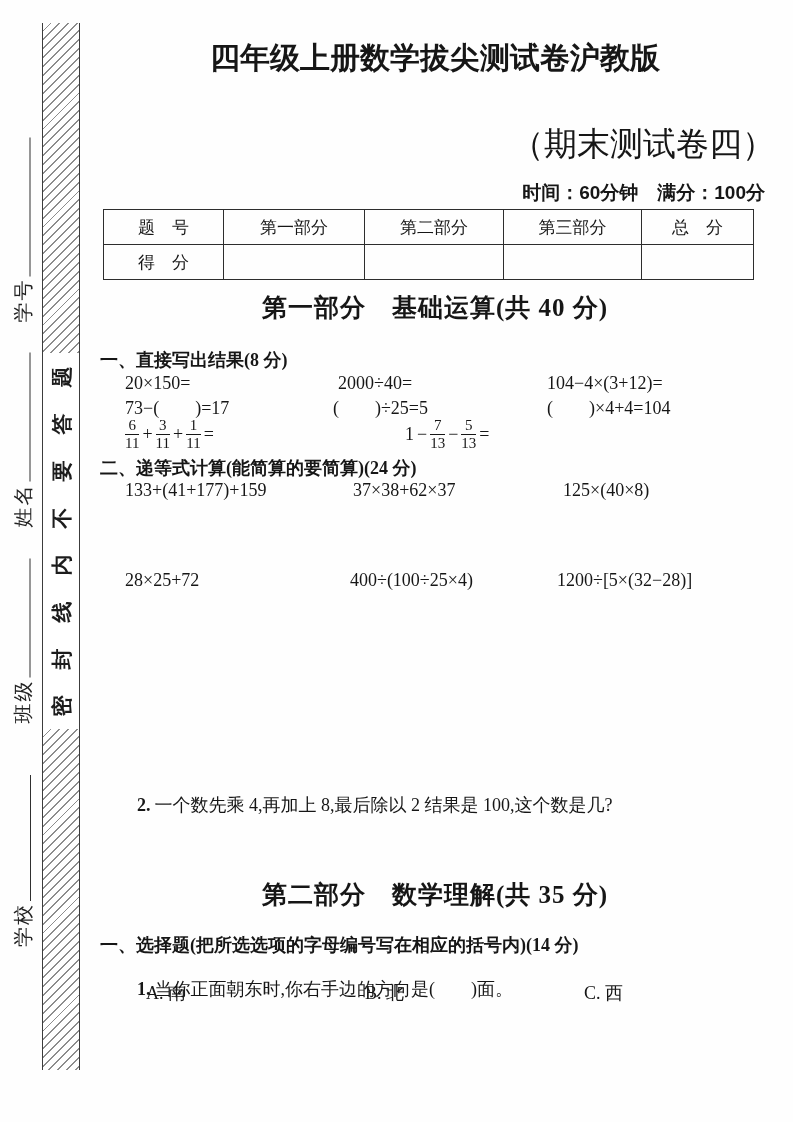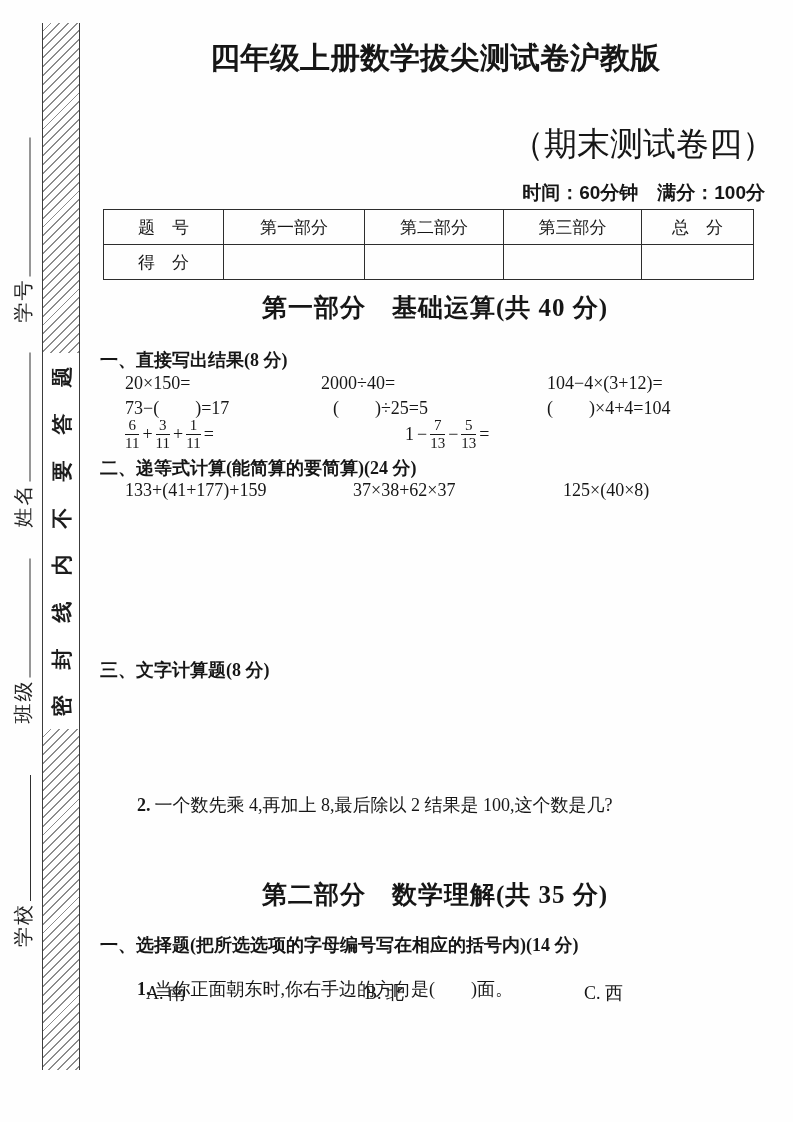--- a/index.html
+++ b/index.html
@@ -136,21 +136,21 @@
       <td></td>
     </tr>
   </tbody>
     </table>
 
   <div class="part-title" style="top:291px">第一部分　基础运算(共 40 分)</div>
 
   <div class="sec-head" style="top:348px">一、直接写出结果(8 分)</div>
   <div class="row" style="top:373px">
     <span class="cell" style="left:30px">20×150=</span>
-    <span class="cell" style="left:226px">2000÷40=</span>
+    <span class="cell" style="left:243px">2000÷40=</span>
     <span class="cell" style="left:452px">104−4×(3+12)=</span>
   </div>
   <div class="row" style="top:396px">
     <span class="cell" style="left:30px">73−(　　)=17</span>
     <span class="cell" style="left:238px">(　　)÷25=5</span>
     <span class="cell" style="left:452px">(　　)×4+4=104</span>
   </div>
   <div class="row" style="top:417px;height:42px">
     <span class="expr" style="left:30px">
       <span class="frac">
@@ -184,22 +184,26 @@
       <span>=</span>
     </span>
   </div>
 
   <div class="sec-head" style="top:456px">二、递等式计算(能简算的要简算)(24 分)</div>
   <div class="row" style="top:480px">
     <span class="cell" style="left:30px">133+(41+177)+159</span>
     <span class="cell" style="left:258px">37×38+62×37</span>
     <span class="cell" style="left:468px">125×(40×8)</span>
   </div>
-
-  <div class="sec-head" style="top:658px">三、文字计算题(8 分)</div>
+  <div class="row" style="top:570px">
+    <span class="cell" style="left:30px">28×25+72</span>
+    <span class="cell" style="left:255px">400÷(100÷25×4)</span>
+    <span class="cell" style="left:462px">1200÷[5×(32−28)]</span>
+  </div>
+
   <div class="item" style="top:772px">
     <b>2.</b><span>一个数先乘 4,再加上 8,最后除以 2 结果是 100,这个数是几?</span>
   </div>
 
   <div class="part-title" style="top:878px">第二部分　数学理解(共 35 分)</div>
   <div class="sec-head" style="top:933px">一、选择题(把所选选项的字母编号写在相应的括号内)(14 分)</div>
   <div class="item" style="top:956px">
     <b>1.</b><span>当你正面朝东时,你右手边的方向是(　　)面。</span>
   </div>
   <div class="row" style="top:981px">

